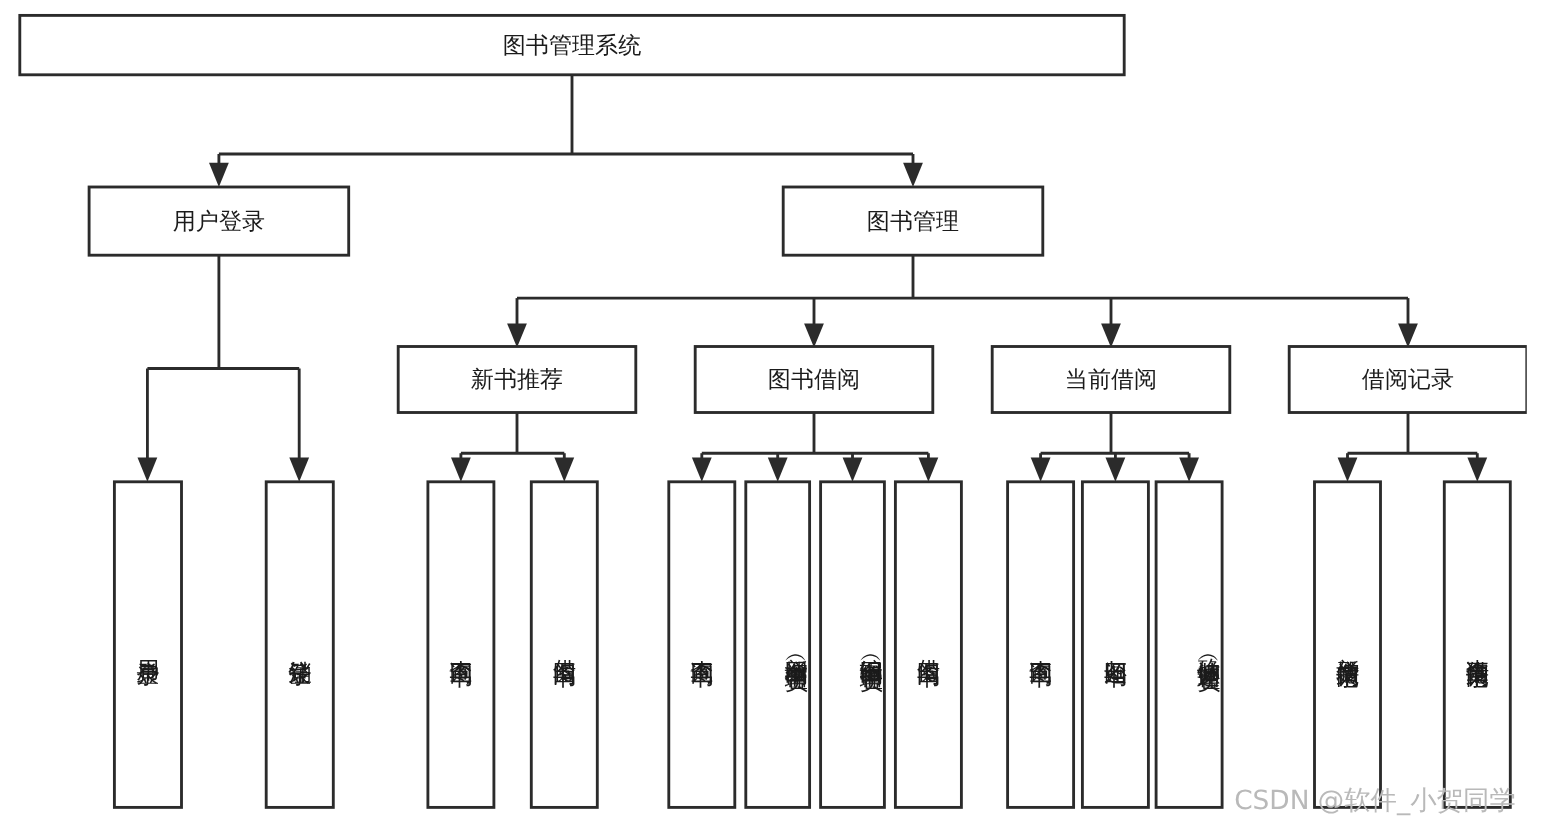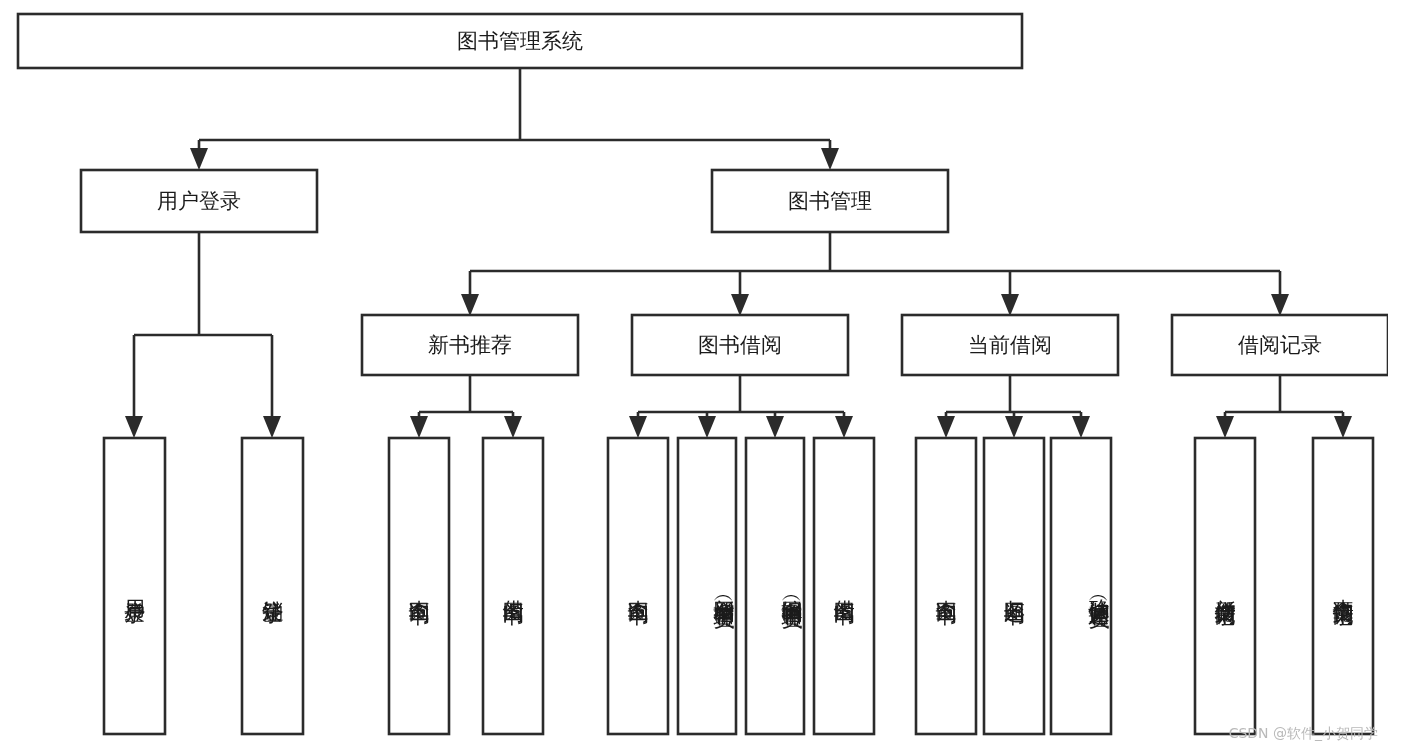--- a/index.html
+++ b/index.html
@@ -58,21 +58,21 @@
     letter-spacing: 1.5px;
     white-space: nowrap;
     text-align: center;
     user-select: none;
   }
   .watermark {
     position: absolute;
     right: 10px;
     bottom: 4px;
     font-family: "DejaVu Sans", "Liberation Sans", sans-serif;
-    font-size: 14px;
+    font-size: 24px;
     color: #b9b9b9;
     white-space: nowrap;
     user-select: none;
   }
 </style>
 </head>
 <body>
 
 <div id="diagram-root">
 

